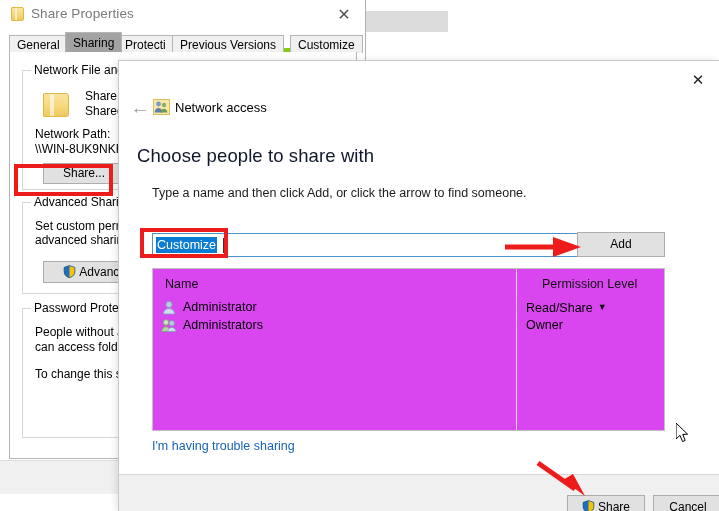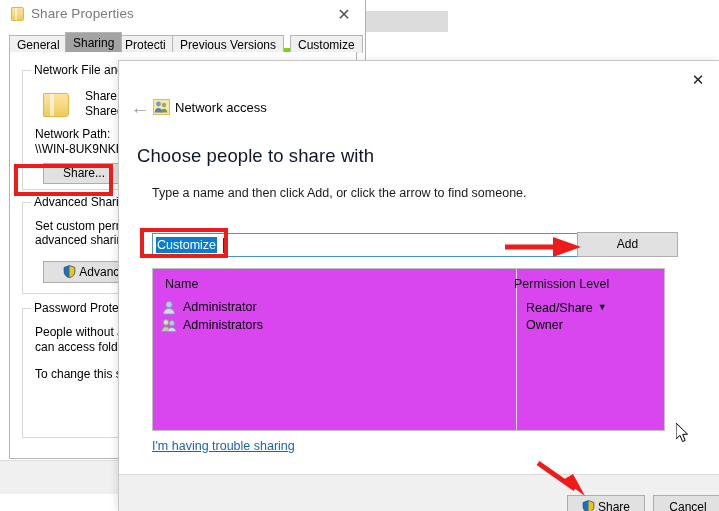--- a/index.html
+++ b/index.html
@@ -313,21 +313,21 @@
   }
   .na-input-caret {
     position: absolute;
     left: 70px; top: 4px;
     width: 1px; height: 15px;
     background: #333;
   }
   .btn-add {
     position: absolute;
     left: 458px; top: 171px;
-    width: 101px; height: 25px;
+    width: 88px; height: 25px;
     line-height: 23px;
   }
 
   .na-list {
     position: absolute;
     left: 33px; top: 207px;
     width: 513px; height: 163px;
     border: 1px solid #c0c0c0;
     background: #d946ef;
     box-sizing: border-box;
@@ -338,21 +338,21 @@
     width: 1px; height: 100%;
     background: #d8d8d8;
   }
   .na-list-hdr {
     position: absolute;
     top: 8px;
     font-size: 12.5px;
     color: #111;
   }
   .hdr-name { left: 12px; }
-  .hdr-perm { left: 361px; }
+  .hdr-perm { left: 389px; }
 
   .na-row {
     position: absolute;
     height: 18px;
     font-size: 12.5px;
     line-height: 18px;
   }
   .na-row .row-name { position: absolute; left: 30px; top: 0; white-space: nowrap;}
   .na-row .row-ico { position: absolute; left: 8px; top: 2px; width: 16px; height: 15px; }
   .na-row .row-perm { position: absolute; left: 373px; top: 0; white-space: nowrap;}
@@ -361,21 +361,20 @@
     margin-left: 5px;
     font-size: 9px;
     vertical-align: 2px;
   }
 
   .na-link {
     position: absolute;
     left: 33px; top: 378px;
     font-size: 12.5px;
     color: #1763b5;
-    text-decoration: underline;
     cursor: default;
   }
 
   .na-footer {
     position: absolute;
     left: 0px; top: 413px;
     width: 600px; height: 37px;
     background: #f0f0f0;
     border-top: 1px solid #dadada;
     box-sizing: border-box;

